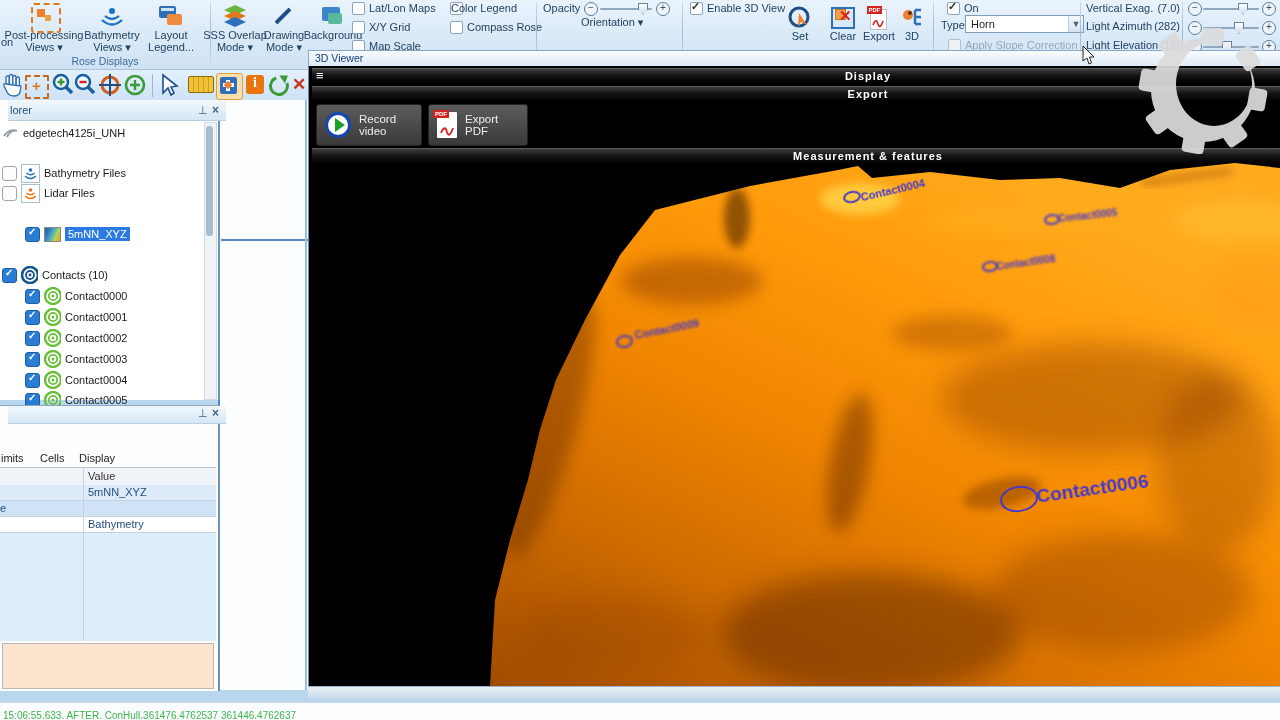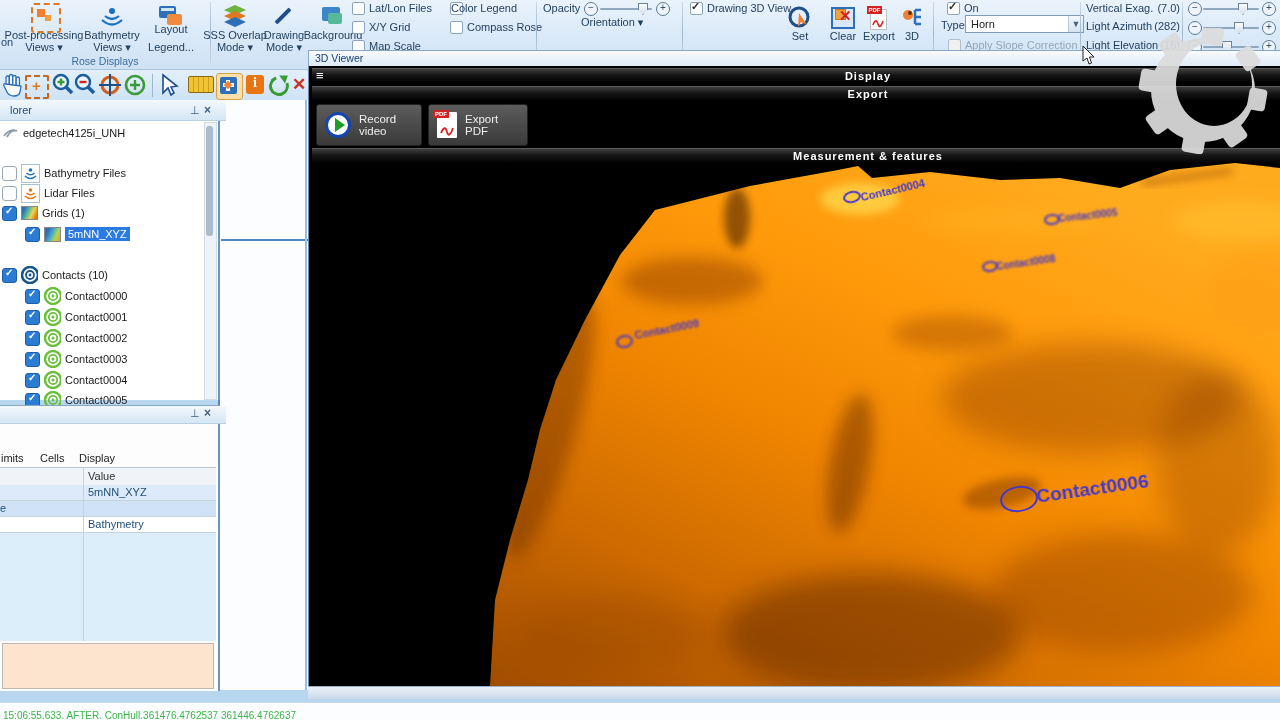--- a/index.html
+++ b/index.html
@@ -25,22 +25,22 @@
            clip-path:polygon(0 0,100% 0,100% 55%,50% 100%,0 55%)}
   .ddown{background:#fff;border:1px solid #7f9db9;font-size:11px;color:#222;line-height:16px;padding-left:5px}
   .ddarr{width:14px;top:0;bottom:0;right:0;background:linear-gradient(#f2f7fc,#d6e4f1);border-left:1px solid #b7c9da;
          text-align:center;color:#4a6480;font-size:9px;line-height:16px}
   
   #toolbar{left:0;top:70px;width:310px;height:31px;background:linear-gradient(#e3f0fb,#cde2f5);border-bottom:1px solid #a8c3dd}
   .tbico{width:25px;height:25px;top:3px;border-radius:3px}
   .tbico.sel{background:#fcdfa9;border:1px solid #d8a348}
   
   #treepanel{left:0;top:100px;width:218px;height:300px;background:#fff;border-right:2px solid #6b94b8}
-  .pnlhdr{left:0;width:216px;height:20px;background:linear-gradient(#f2f8fd,#d5e6f5);border-bottom:1px solid #b9cfe2;
-          color:#1f4e79;font-size:11px;line-height:20px;padding-left:10px}
+  .pnlhdr{left:8px;width:216px;height:20px;background:linear-gradient(#f2f8fd,#d5e6f5);border-bottom:1px solid #b9cfe2;
+          color:#1f4e79;font-size:11px;line-height:20px;padding-left:2px}
   .pinico{font-size:11px;color:#44637f}
   .xico{font-size:12px;color:#44637f;font-weight:bold}
   .trow{left:0;width:204px;height:20px;display:flex;align-items:center;gap:4px;color:#1a1a1a}
   .lv1{padding-left:2px}.lv2{padding-left:25px}
   .tcb{flex:0 0 13px;width:13px;height:13px;border-radius:3px;position:relative}
   .tcb.on{background:#2b7cd3;border:1px solid #1d5ea6}
   .tcb.on::after{content:"✓";position:absolute;left:2px;top:-2px;color:#fff;font-size:10px;font-weight:bold}
   .tcb.off{background:#fdfdfd;border:1px solid #9aa8b4}
   .tico{flex:0 0 17px;width:17px;height:17px;display:flex;align-items:center;justify-content:center}
   .tlabel{font-size:11px;white-space:nowrap}
@@ -99,21 +99,21 @@
       <div class="abs bblbl" style="left:57px;top:30px;width:110px">Bathymetry</div>
       <div class="abs bblbl" style="left:57px;top:42px;width:110px">Views ▾</div>
     </div>
 
     <span class="abs ricon" style="left:158px">
       <span class="abs" style="left:1px;top:3px;width:17px;height:12px;background:#2d6fb8;border-radius:2px"></span>
       <span class="abs" style="left:3px;top:5px;width:13px;height:3px;background:#cfe4f8"></span>
       <span class="abs" style="left:9px;top:11px;width:15px;height:11px;background:#f08a3c;border-radius:2px"></span>
     </span>
     <div class="abs">
-      <div class="abs bblbl" style="left:126px;top:24px;width:90px">Layout</div>
+      <div class="abs bblbl" style="left:126px;top:30px;width:90px">Layout</div>
       <div class="abs bblbl" style="left:126px;top:42px;width:90px">Legend...</div>
     </div>
 
     <div class="abs grouplbl" style="left:0;width:210px">Rose Displays</div>
     <div class="abs rdiv" style="left:210px"></div>
 
     <span class="abs ricon" style="left:222px">
       <svg width="26" height="26">
           <polygon points="13,2 24,7 13,12 2,7" fill="#6cb33f"></polygon>
           <polygon points="13,8 24,13 13,18 2,13" fill="#e07820"></polygon>
@@ -135,21 +135,21 @@
 
     <span class="abs ricon" style="left:320px">
       <span class="abs" style="left:2px;top:4px;width:18px;height:14px;background:#3a86c8;border-radius:2px"></span>
       <span class="abs" style="left:8px;top:10px;width:14px;height:11px;background:#58b89a;border-radius:2px"></span>
     </span>
     <div class="abs">
       <div class="abs bblbl" style="left:300px;top:30px;width:66px">Background</div>
     </div>
 
     <span class="abs rcb" style="left:352px;top:2px"></span>
-    <span class="abs cblbl" style="left:369px;top:2px">Lat/Lon Files</span>
+    <span class="abs cblbl" style="left:369px;top:2px">Lat/Lon Maps</span>
     <span class="abs rcb" style="left:352px;top:21px"></span>
     <span class="abs cblbl" style="left:369px;top:21px">X/Y Grid</span>
     <span class="abs rcb" style="left:352px;top:40px"></span>
     <span class="abs cblbl" style="left:369px;top:40px">Map Scale</span>
     <span class="abs rcb" style="left:450px;top:2px"></span>
     <span class="abs cblbl" style="left:451px;top:2px">Color Legend</span>
     <span class="abs rcb" style="left:450px;top:21px"></span>
     <span class="abs cblbl" style="left:467px;top:21px">Compass Rose</span>
 
     <div class="abs rdiv" style="left:536px"></div>
@@ -157,21 +157,21 @@
     <span class="abs" style="left:543px;top:2px">Opacity</span>
     <span class="abs circbtn" style="left:584px;top:2px">−</span>
     <span class="abs sltrack" style="left:600px;top:8px;width:52px"></span>
     <span class="abs slthumb" style="left:638px;top:3px"></span>
     <span class="abs circbtn" style="left:656px;top:2px">+</span>
     <span class="abs" style="left:581px;top:16px">Orientation ▾</span>
 
     <div class="abs rdiv" style="left:682px"></div>
 
     <span class="abs rcb on" style="left:690px;top:2px"></span>
-    <span class="abs cblbl" style="left:707px;top:2px">Drawing 3D View</span>
+    <span class="abs cblbl" style="left:707px;top:2px">Enable 3D View</span>
 
     <span class="abs ricon" style="left:787px;top:5px">
       <svg width="26" height="26">
           <circle cx="12" cy="12" r="9" fill="none" stroke="#1d4f8c" stroke-width="3"></circle>
           <polygon points="12,8 20,20 14,17 11,22" fill="#f08030"></polygon>
         </svg>
     </span>
     <div class="abs bblbl" style="left:776px;top:31px;width:48px">Set</div>
 
     <span class="abs ricon" style="left:830px;top:5px">
@@ -337,27 +337,20 @@
     </div>
     <div class="trow abs lv1" style="top:83px">
       <span class="tcb off"></span>
       <span class="tico" style="border:1px solid #a8c0d4">
           <svg width="15" height="15">
             <circle cx="7.5" cy="4" r="1.8" fill="#e8750f"></circle>
             <path d="M3.5,7 q4,3.5 8,0 M2,10 q5.5,5 11,0" stroke="#e8750f" stroke-width="1.6" fill="none"></path>
           </svg>
         </span>
       <span class="tlabel">Lidar Files</span>
-    </div>
-    <div class="trow abs lv1" style="top:103px">
-      <span class="tcb on"></span>
-      <span class="tico">
-          <span style="width:16px;height:12px;border:1px solid #888;background:linear-gradient(115deg,#2d6fb8 15%,#58b89a 40%,#e8d84a 65%,#e8750f 90%)"></span>
-        </span>
-      <span class="tlabel">Grids (1)</span>
     </div>
     <div class="trow abs lv2" style="top:124px">
       <span class="tcb on"></span>
       <span class="tico">
           <span style="width:18px;height:13px;border:1px solid #888;background:linear-gradient(115deg,#2d6fb8 20%,#4aa8c8 45%,#a8d858 70%,#e8a82a 95%)"></span>
         </span>
       <span class="tlabel hl">5mNN_XYZ</span>
     </div>
     <div class="trow abs lv1" style="top:165px">
       <span class="tcb on"></span>

